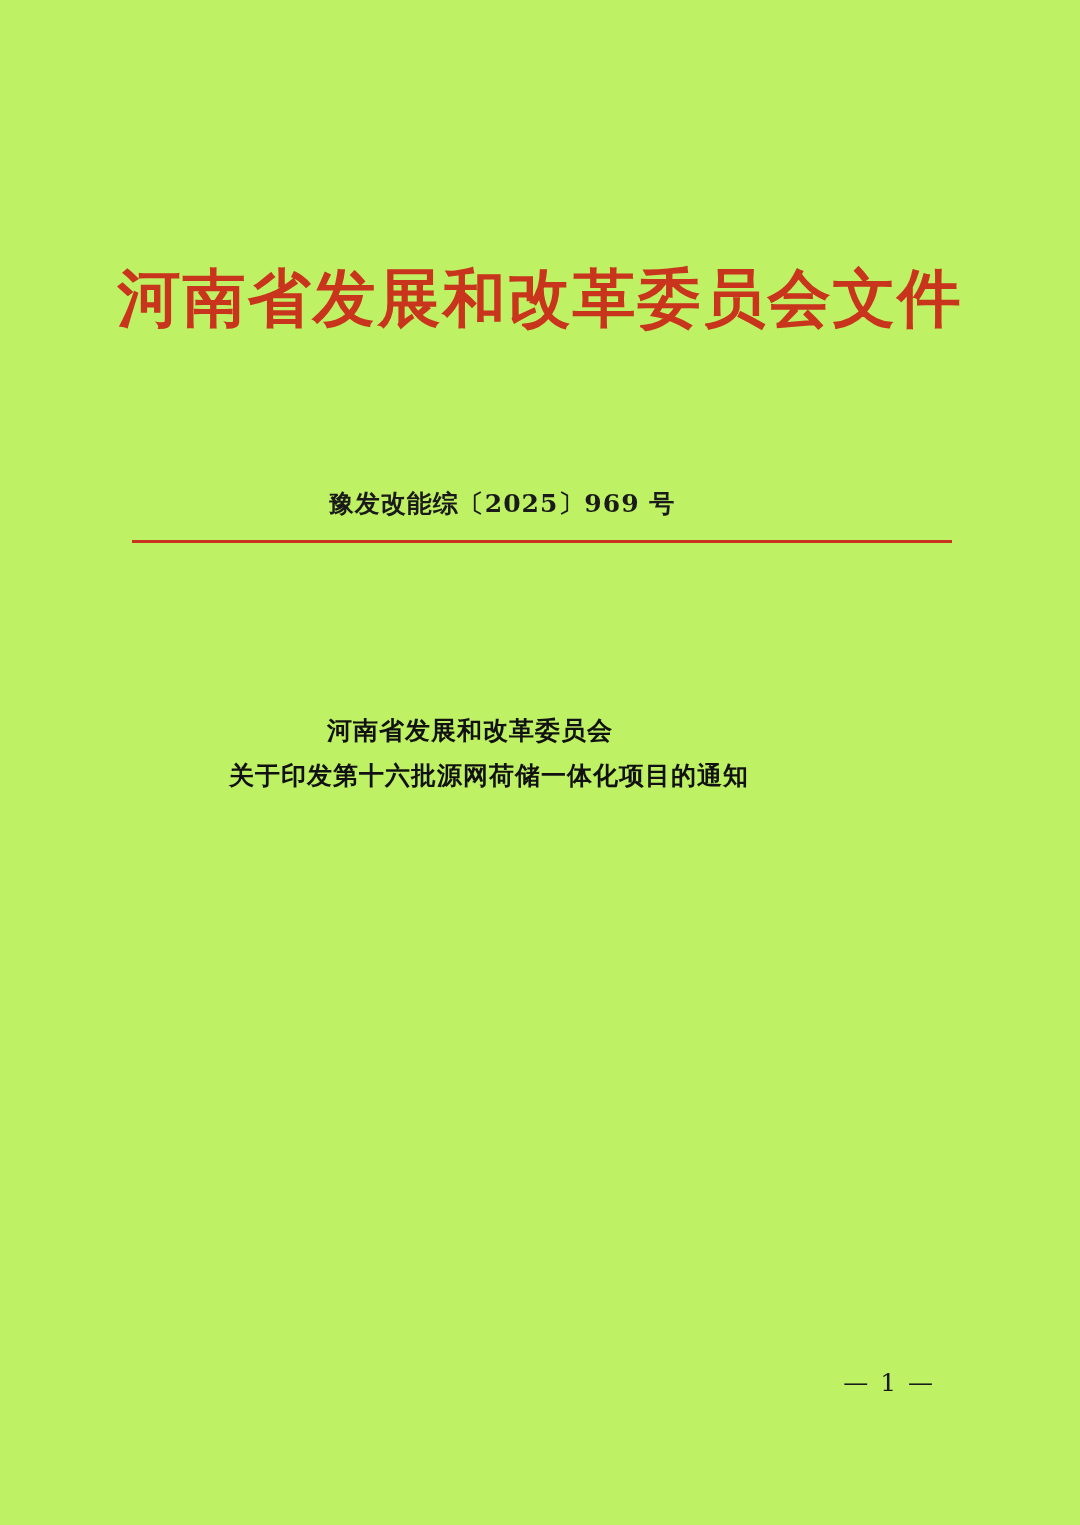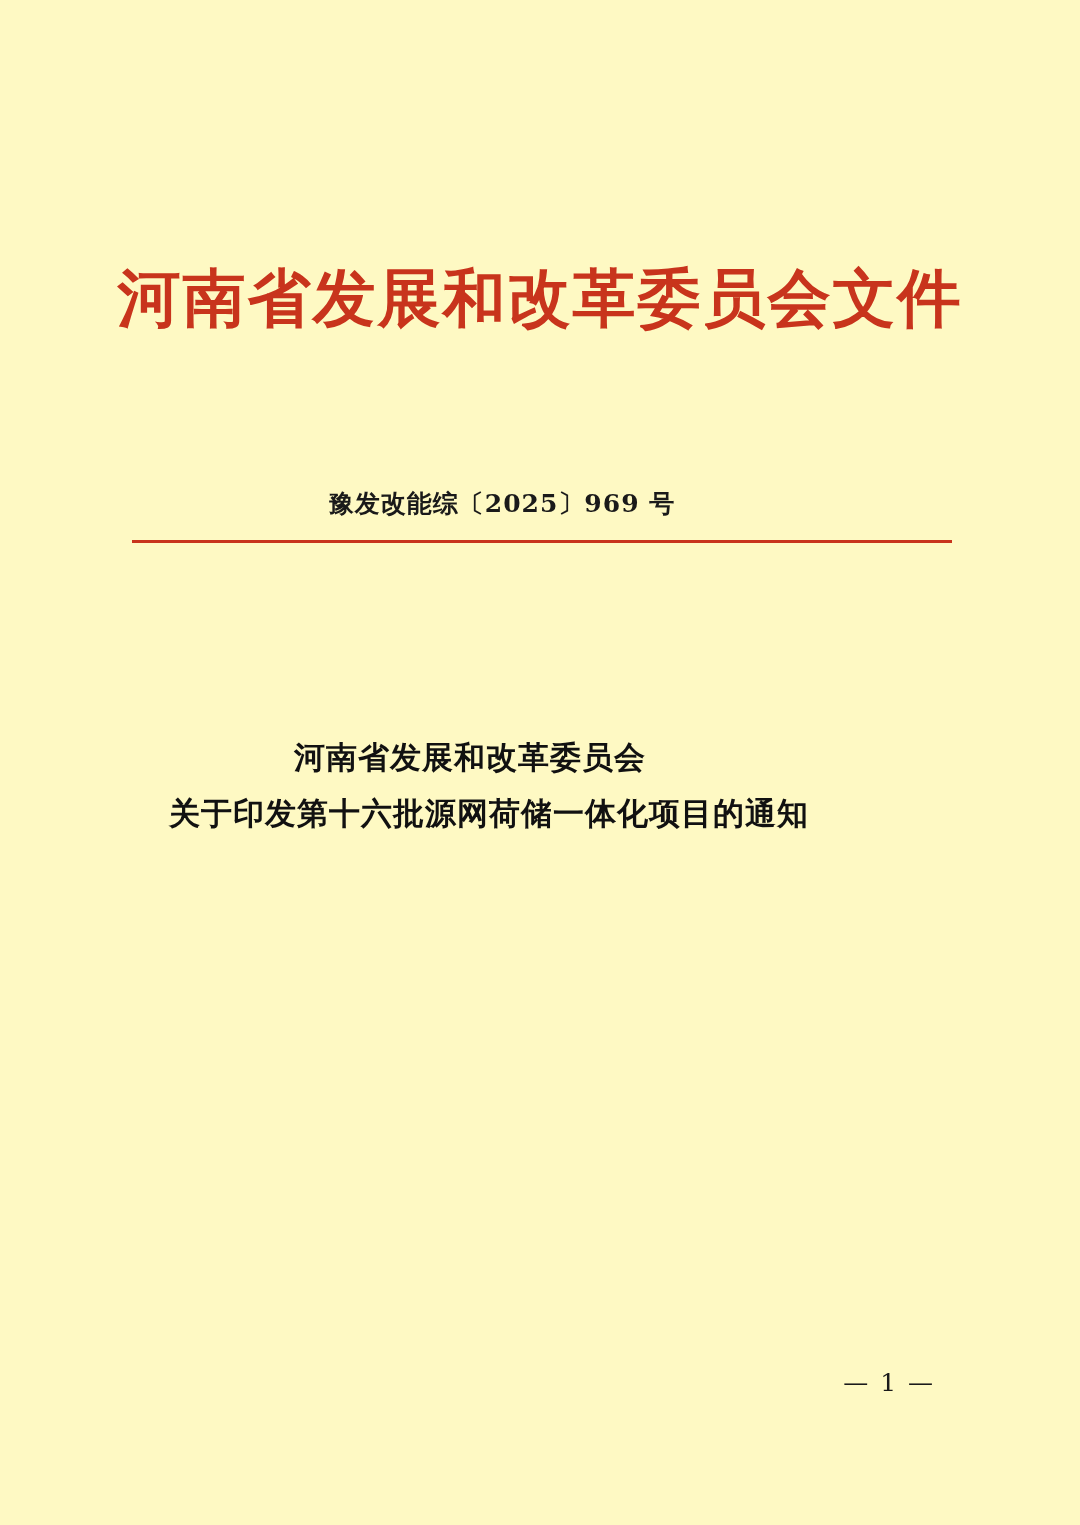--- a/index.html
+++ b/index.html
@@ -11,21 +11,21 @@
     height: 1525px;
     background: #ffffff;
     font-family: "Liberation Serif", "DejaVu Serif", serif;
     color: #000000;
     overflow: hidden;
   }
   .page {
     position: relative;
     width: 1080px;
     height: 1525px;
-    background: #fef9c3;
+    background: #bef264;
   }
   
   .masthead {
     position: absolute;
     top: 262px;
     left: 0;
     width: 1080px;
     text-align: center;
   }
   .masthead-title {
@@ -53,27 +53,27 @@
     position: absolute;
     top: 540px;
     left: 132px;
     width: 820px;
     height: 3px;
     background: #c8341c;
   }
   
   .doc-title {
     position: absolute;
-    top: 730px;
+    top: 708px;
     left: 0;
     width: 940px;
     text-align: center;
     font-family: "DejaVu Serif", "Liberation Serif", serif;
     font-weight: bold;
-    font-size: 31px;
+    font-size: 25px;
     line-height: 1.8;
     color: #111111;
     letter-spacing: 1px;
   }
   .doc-title .line2 {
     display: block;
     padding-left: 38px;
   }
   
   .body-text {

